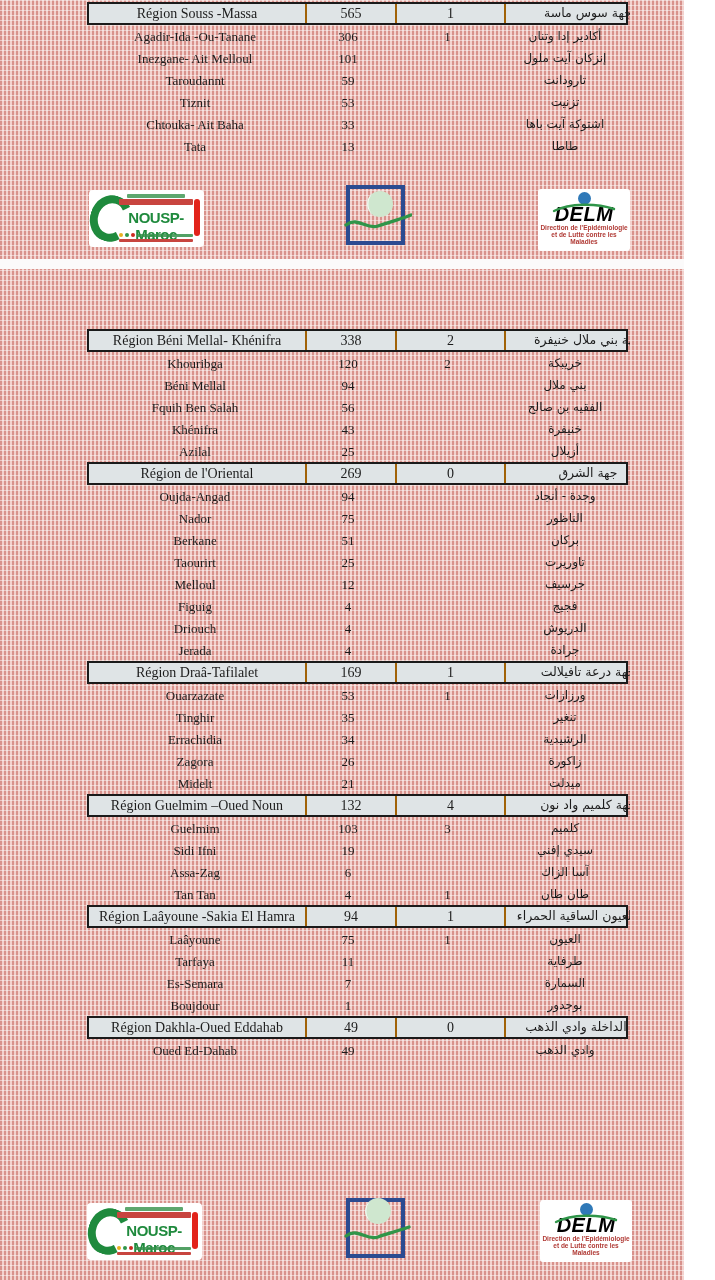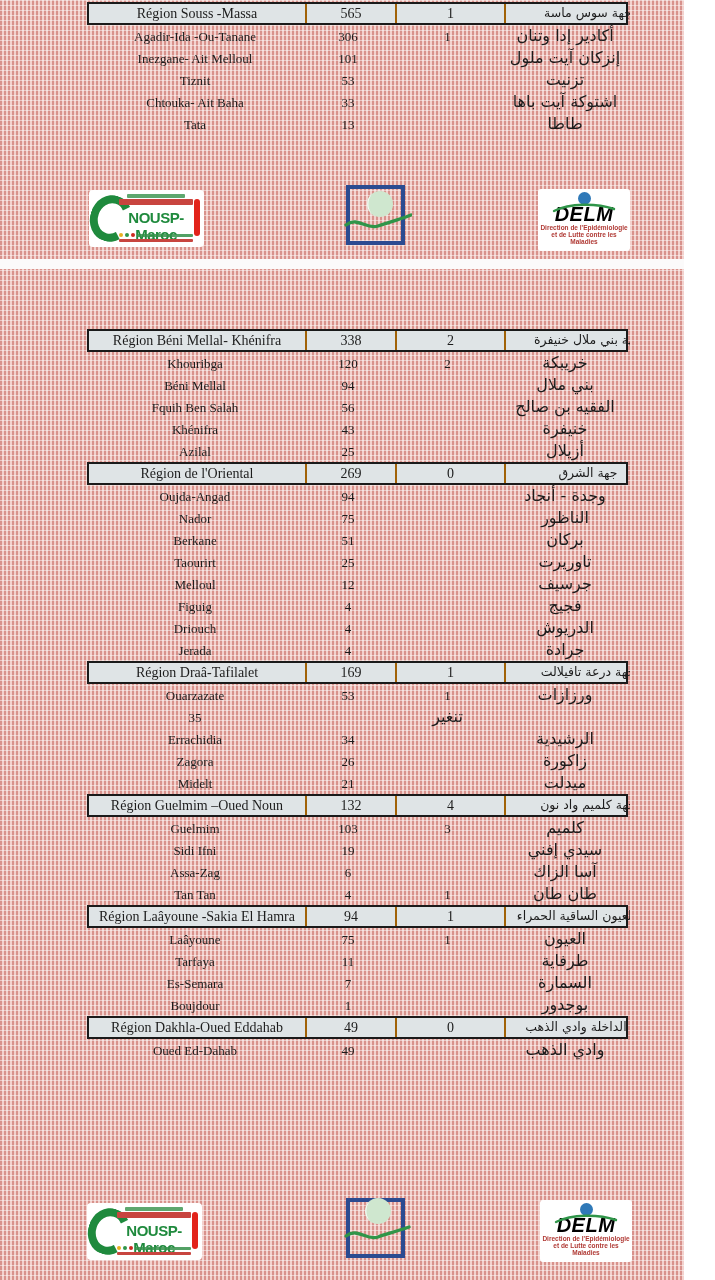--- a/index.html
+++ b/index.html
@@ -32,21 +32,21 @@
     border:2px solid #1a1a1a;
     height:23px;
   }
   .hrow .cell + .cell{border-left:2px solid #a16207;}
   .brow{height:22px;}
   .cell{
     display:flex;align-items:center;justify-content:center;
     font-size:13px;line-height:1;overflow:hidden;white-space:nowrap;
   }
   .hrow .cell{font-size:14px;}
-  .ar{font-family:"DejaVu Sans", sans-serif;font-size:16px;}
+  .ar{font-family:"DejaVu Sans", sans-serif;font-size:12px;}
   .hrow .ar{font-size:12.5px;padding-left:40px;}
   
   .nousp{
     position:absolute;width:115px;height:57px;background:#fff;border-radius:4px;
   }
   .nousp-c{
     position:absolute;left:1px;top:5px;width:42px;height:47px;
     border:8px solid #1f8a3d;border-radius:50%;border-right-color:transparent;
     transform:rotate(18deg);box-sizing:border-box;
   }
@@ -104,20 +104,26 @@
         <div class="cell c-num">1</div>
         <div class="cell c-ar ar" dir="rtl">أكادير إدا وتنان</div>
       </div>
       <div class="brow">
         <div class="cell c-fr">Inezgane- Ait Melloul</div>
         <div class="cell c-num">101</div>
         <div class="cell c-num"></div>
         <div class="cell c-ar ar" dir="rtl">إنزكان آيت ملول</div>
       </div>
       <div class="brow">
+        <div class="cell c-fr">Taroudannt</div>
+        <div class="cell c-num">59</div>
+        <div class="cell c-num"></div>
+        <div class="cell c-ar ar" dir="rtl">تارودانت</div>
+      </div>
+      <div class="brow">
         <div class="cell c-fr">Tiznit</div>
         <div class="cell c-num">53</div>
         <div class="cell c-num"></div>
         <div class="cell c-ar ar" dir="rtl">تزنيت</div>
       </div>
       <div class="brow">
         <div class="cell c-fr">Chtouka- Ait Baha</div>
         <div class="cell c-num">33</div>
         <div class="cell c-num"></div>
         <div class="cell c-ar ar" dir="rtl">اشتوكة آيت باها</div>
@@ -267,20 +273,21 @@
         <div class="cell c-num">1</div>
         <div class="cell c-ar ar" dir="rtl">جهة درعة تافيلالت</div>
       </div>
       <div class="brow">
         <div class="cell c-fr">Ouarzazate</div>
         <div class="cell c-num">53</div>
         <div class="cell c-num">1</div>
         <div class="cell c-ar ar" dir="rtl">ورزازات</div>
       </div>
       <div class="brow">
+        <div class="cell c-fr">Tinghir</div>
         <div class="cell c-num">35</div>
         <div class="cell c-num"></div>
         <div class="cell c-ar ar" dir="rtl">تنغير</div>
       </div>
       <div class="brow">
         <div class="cell c-fr">Errachidia</div>
         <div class="cell c-num">34</div>
         <div class="cell c-num"></div>
         <div class="cell c-ar ar" dir="rtl">الرشيدية</div>
       </div>

